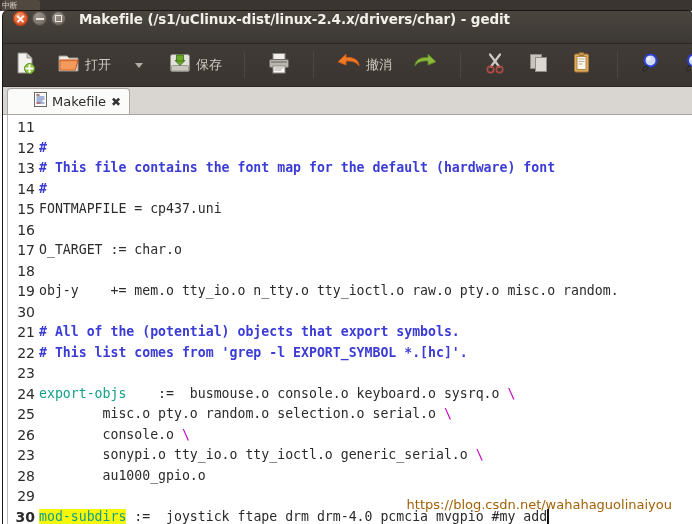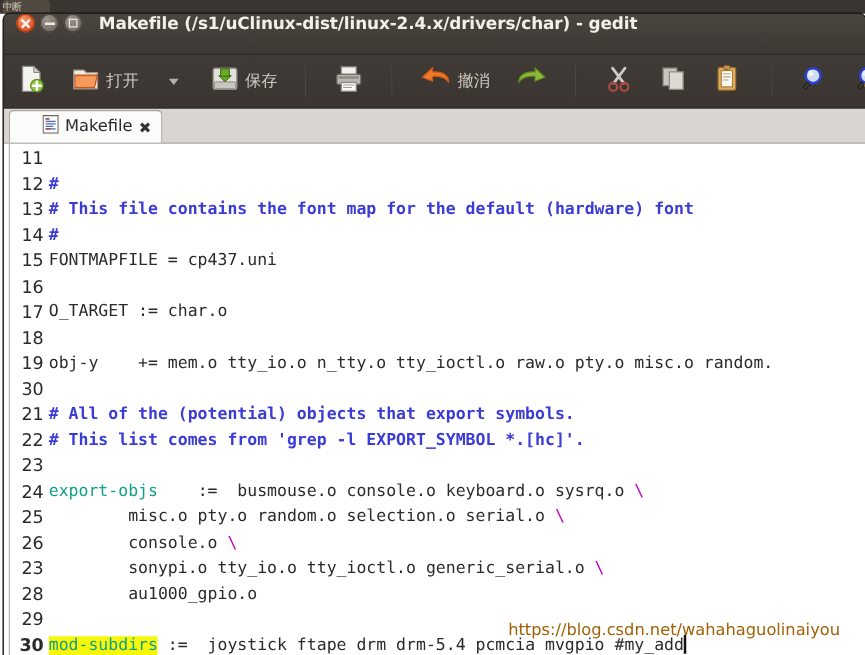--- a/index.html
+++ b/index.html
@@ -459,20 +459,20 @@
           <div class="line"><span class="lnum">30</span><span class="ltext"></span></div>
           <div class="line"><span class="lnum">21</span><span class="ltext"><span class="t-comment"># All of the (potential) objects that export symbols.</span></span></div>
           <div class="line"><span class="lnum">22</span><span class="ltext"><span class="t-comment"># This list comes from 'grep -l EXPORT_SYMBOL *.[hc]'.</span></span></div>
           <div class="line"><span class="lnum">23</span><span class="ltext"></span></div>
           <div class="line"><span class="lnum">24</span><span class="ltext"><span class="t-var">export-objs</span><span class="t-default">    :=  busmouse.o console.o keyboard.o sysrq.o </span><span class="t-cont">\</span></span></div>
           <div class="line"><span class="lnum">25</span><span class="ltext"><span class="t-default">        misc.o pty.o random.o selection.o serial.o </span><span class="t-cont">\</span></span></div>
           <div class="line"><span class="lnum">26</span><span class="ltext"><span class="t-default">        console.o </span><span class="t-cont">\</span></span></div>
           <div class="line"><span class="lnum">23</span><span class="ltext"><span class="t-default">        sonypi.o tty_io.o tty_ioctl.o generic_serial.o </span><span class="t-cont">\</span></span></div>
           <div class="line"><span class="lnum">28</span><span class="ltext"><span class="t-default">        au1000_gpio.o</span></span></div>
           <div class="line"><span class="lnum">29</span><span class="ltext"></span></div>
-          <div class="line"><span class="lnum bold">30</span><span class="ltext"><span class="t-var hl-yellow">mod-subdirs</span><span class="t-default"> :=  joystick ftape drm drm-5.4 pcmcia mvgpio #my_add</span><span class="caret-bar"></span></span></div>
+          <div class="line"><span class="lnum bold">30</span><span class="ltext"><span class="t-var hl-yellow">mod-subdirs</span><span class="t-default"> :=  joystick ftape drm drm-4.0 pcmcia mvgpio #my_add</span><span class="caret-bar"></span></span></div>
         </div>
 
       <div class="watermark">https://blog.csdn.net/wahahaguolinaiyou</div>
     </div>
 
   </div>
 </div>
 
 </body></html>

